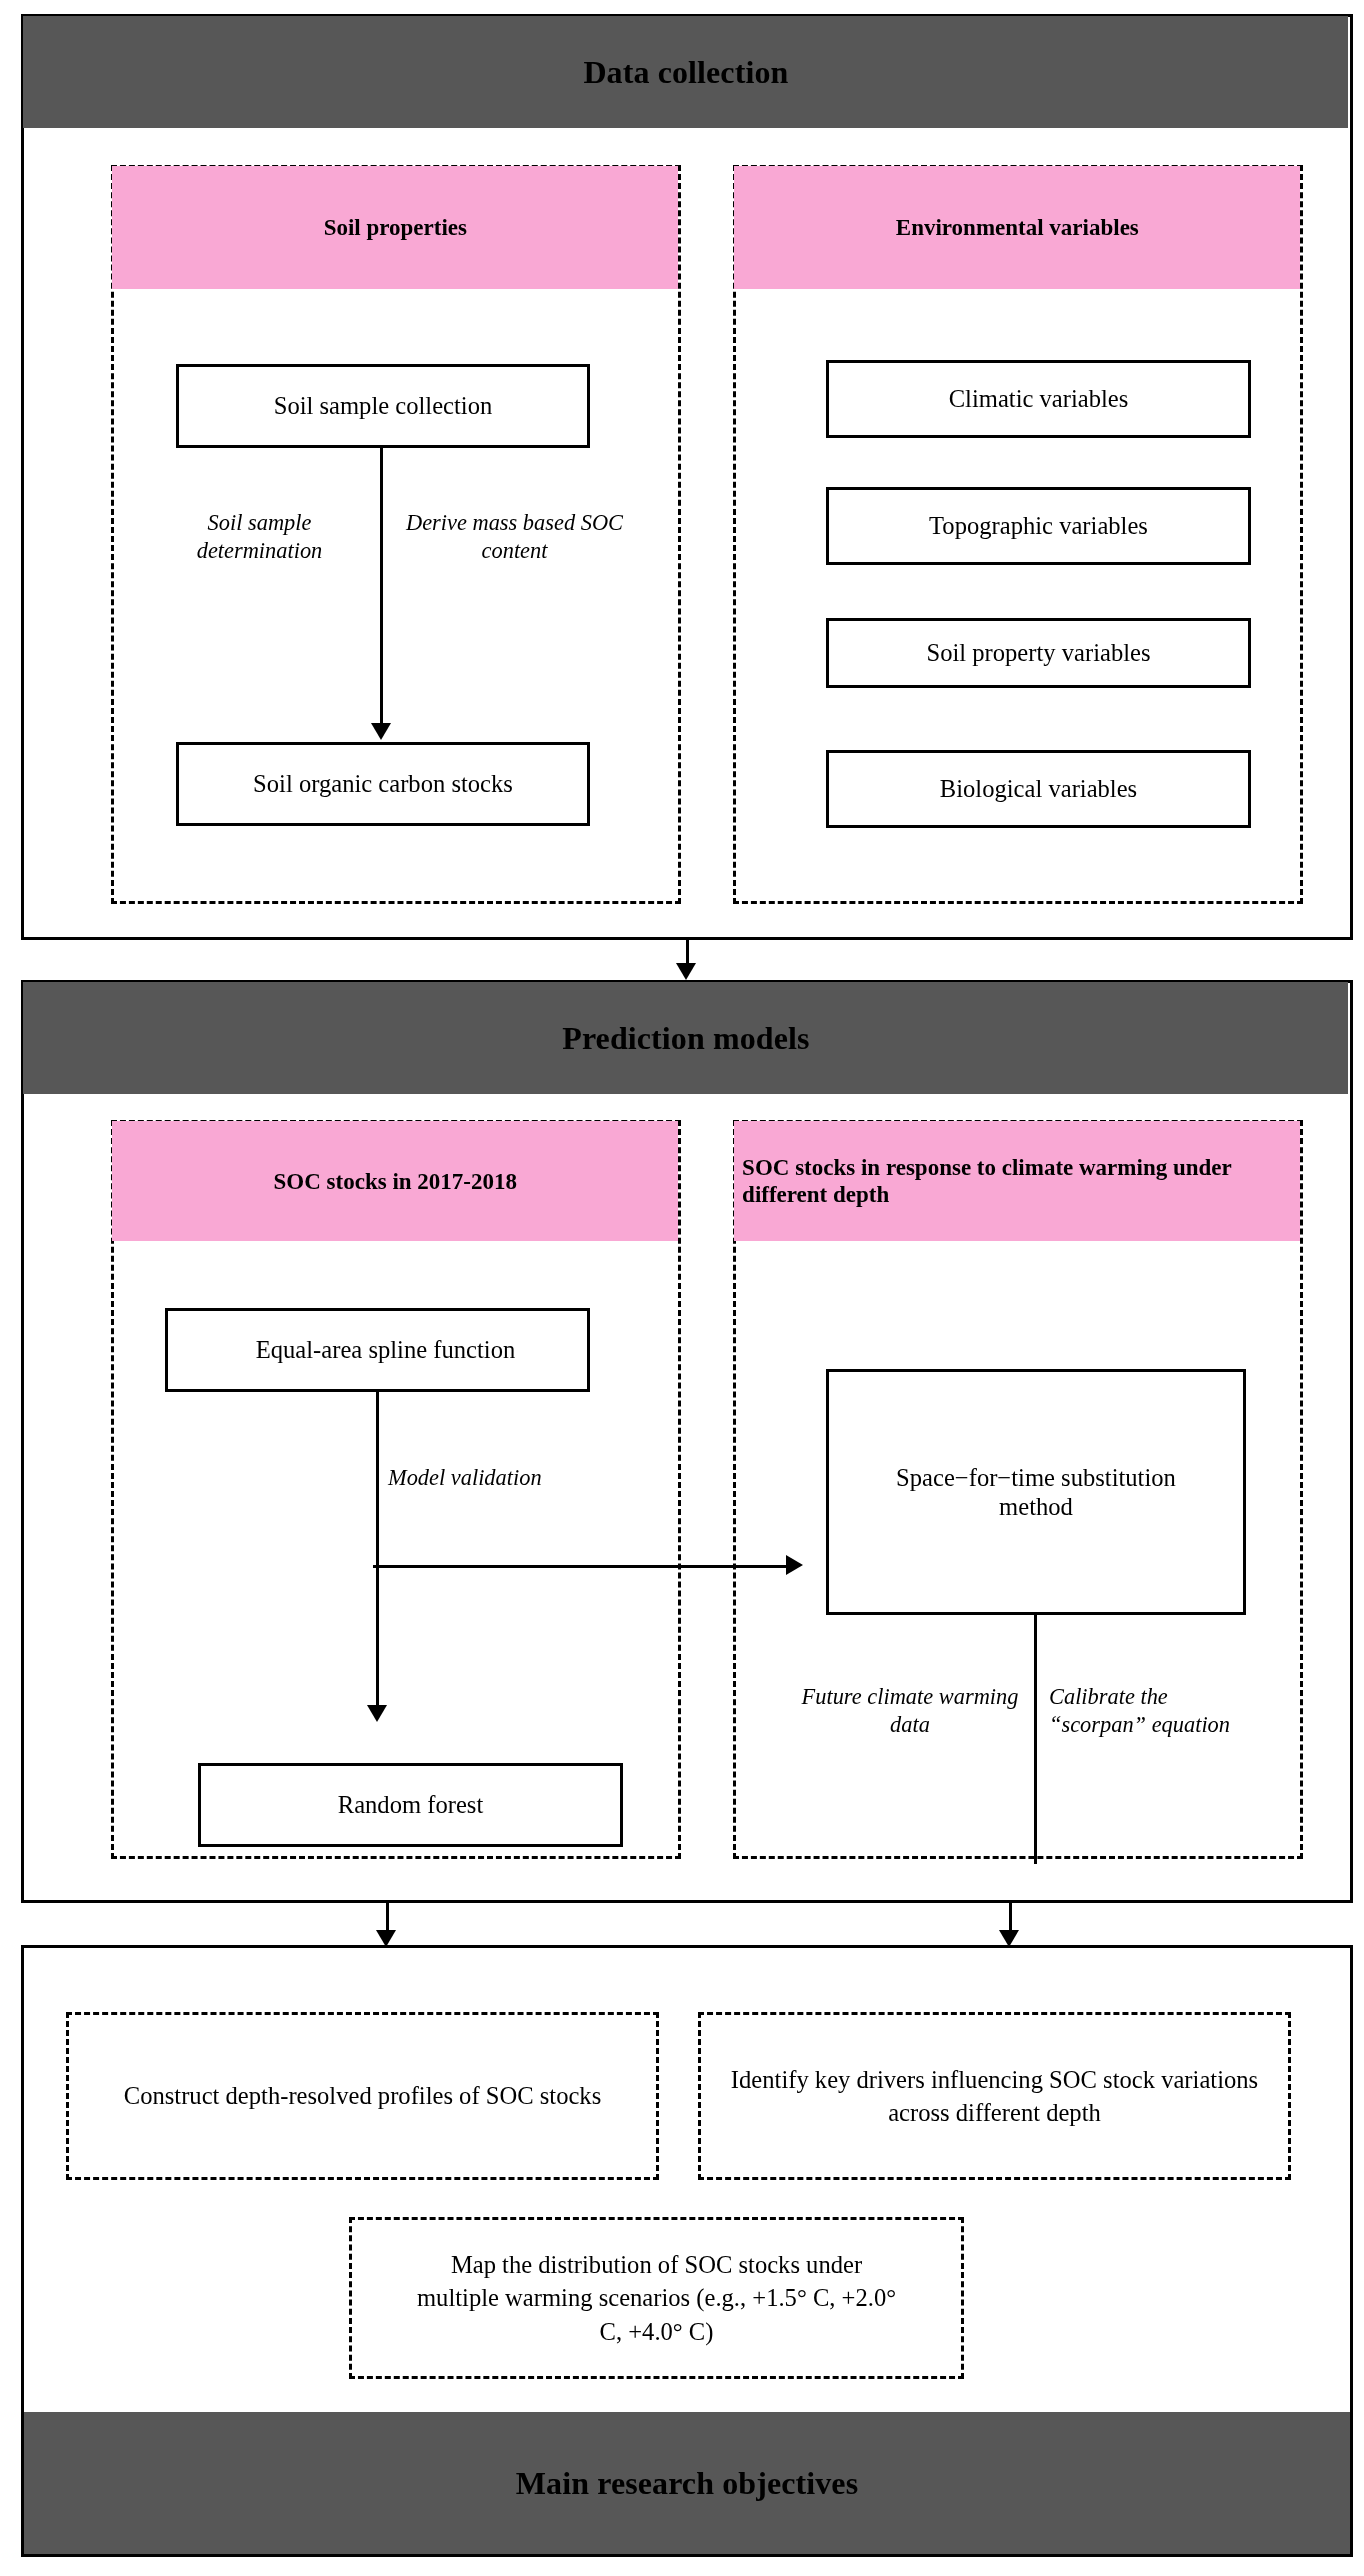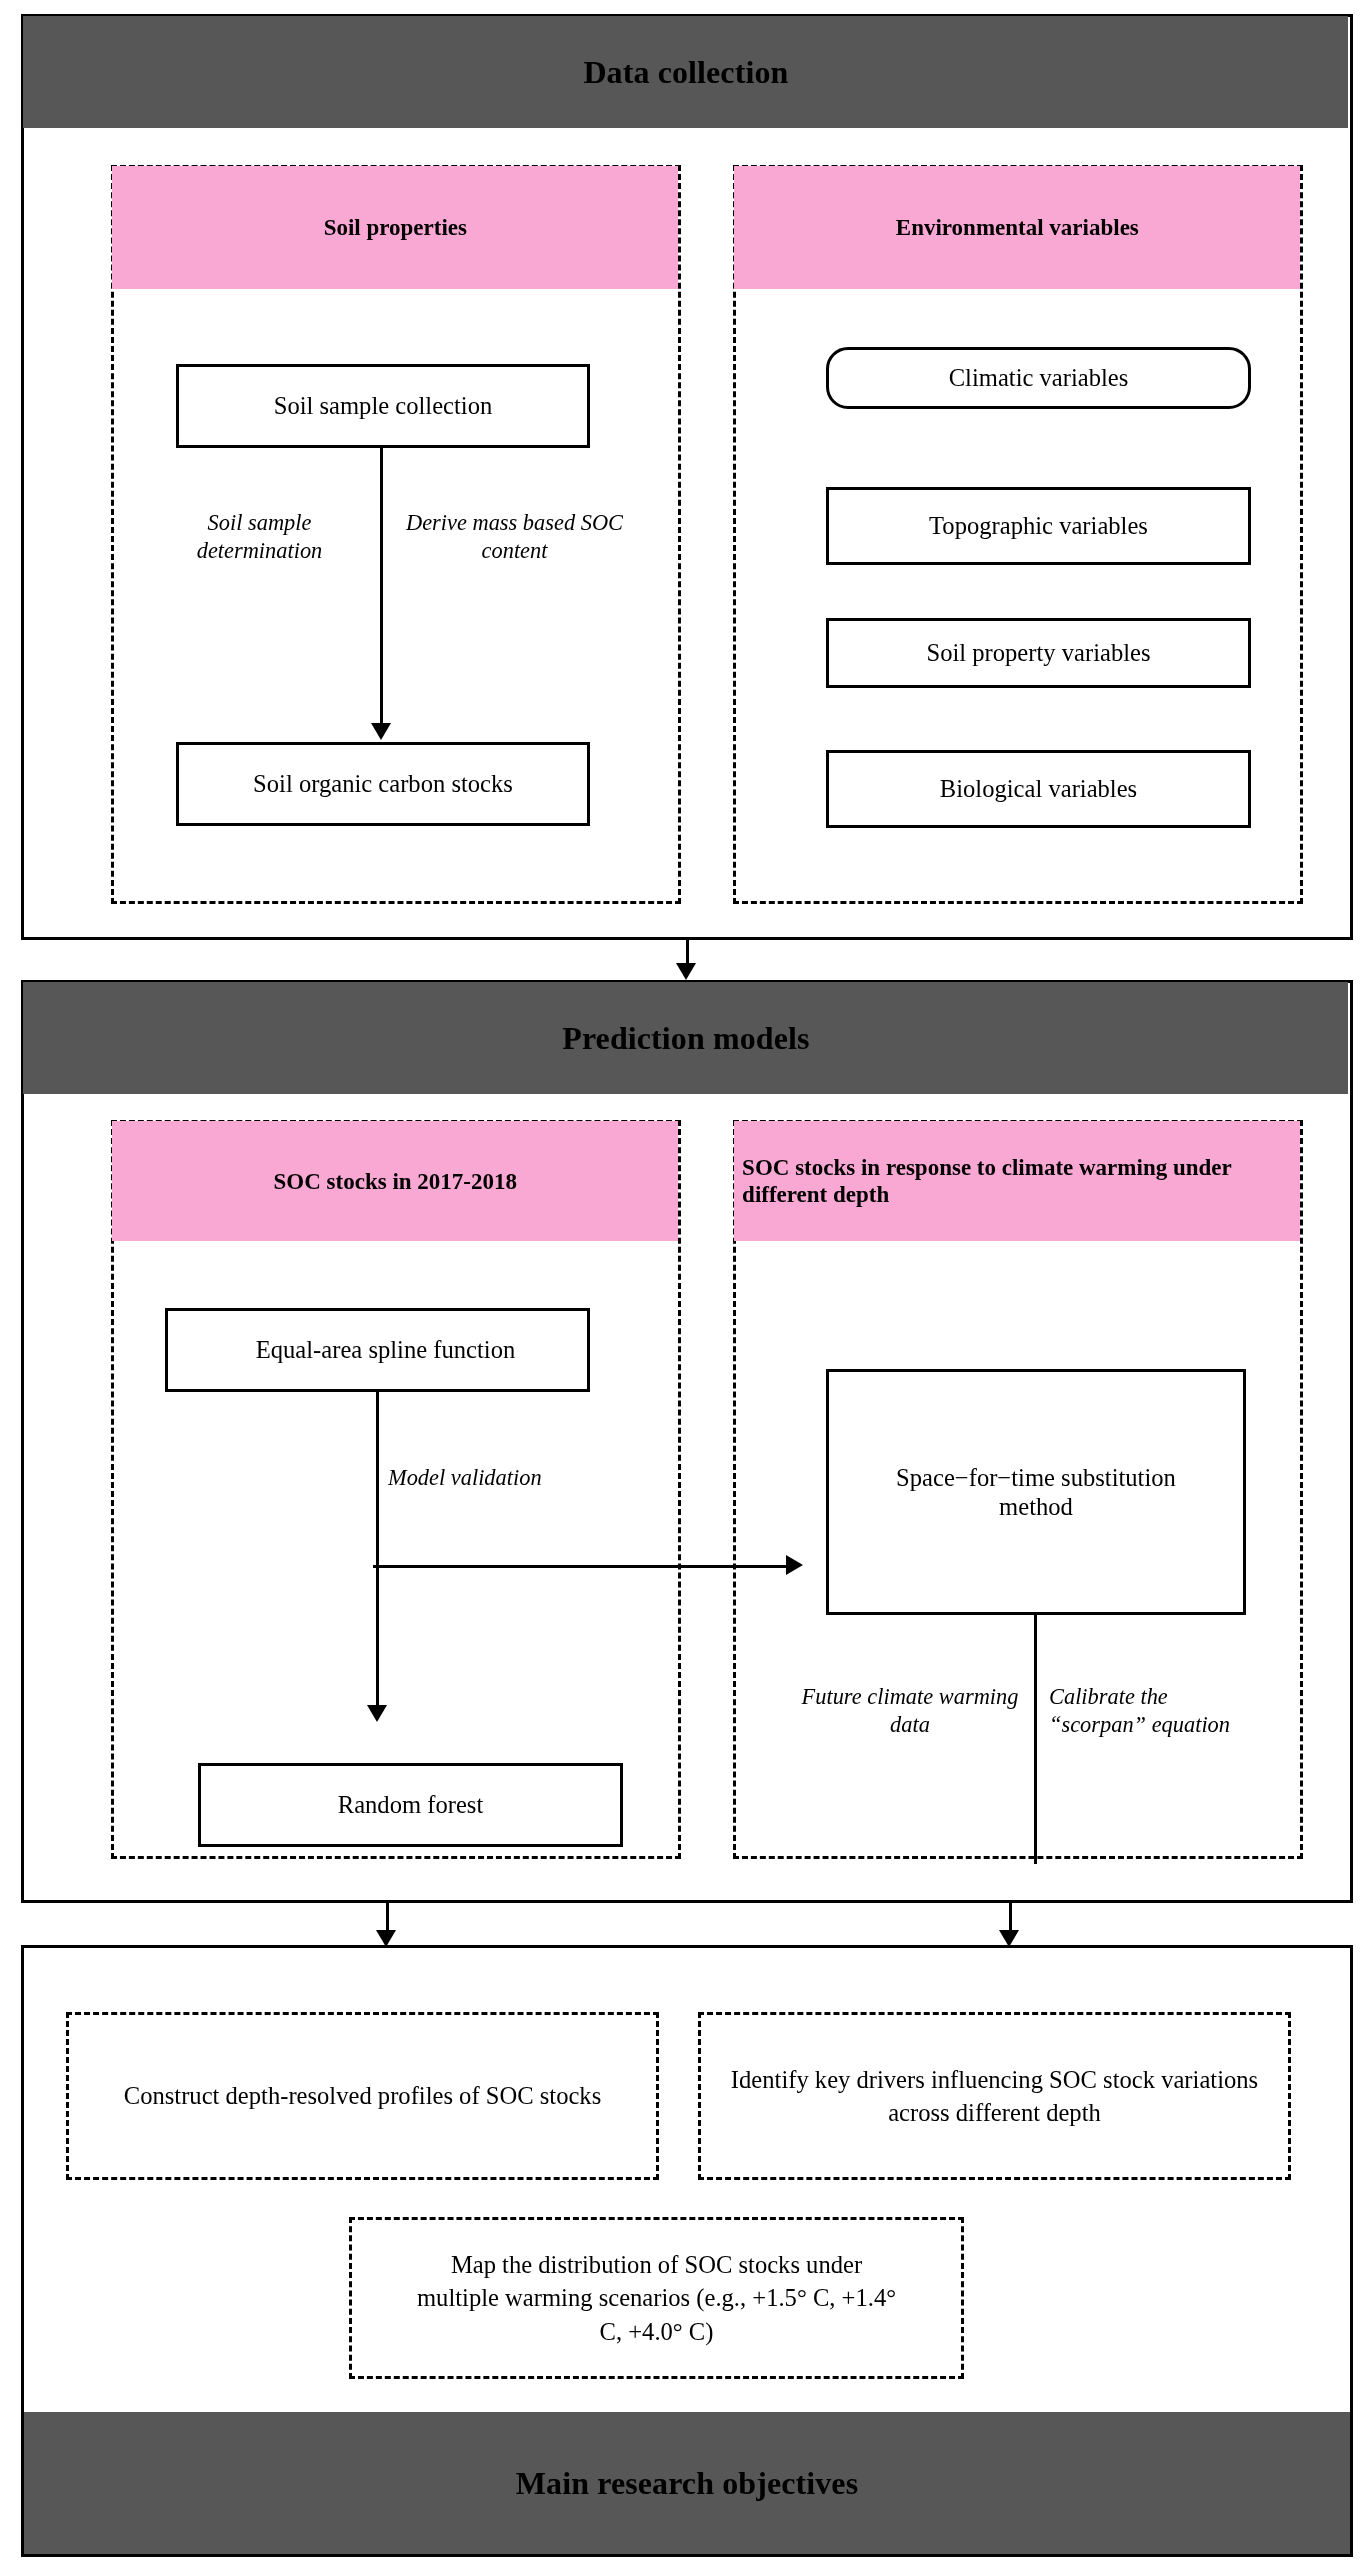--- a/index.html
+++ b/index.html
@@ -69,21 +69,21 @@
     <div class="abs solidbox" style="left:62px;top:574px;width:414px;height:84px;">
       <span class="solidbox-text">Soil organic carbon stocks</span>
     </div>
   </div>
 
   <div class="abs dashbox" style="left:709px;top:148px;width:570px;height:739px;">
     <div class="abs subhead" style="left:-1.7px;top:-1.7px;width:566px;height:123px;">
       <span class="subhead-text">Environmental variables</span>
     </div>
 
-    <div class="abs solidbox" style="left:90px;top:179px;width:425px;height:62px;border-radius:22px;">
+    <div class="abs solidbox" style="left:90px;top:192px;width:425px;height:78px;">
       <span class="solidbox-text">Climatic variables</span>
     </div>
     <div class="abs solidbox" style="left:90px;top:319px;width:425px;height:78px;">
       <span class="solidbox-text">Topographic variables</span>
     </div>
     <div class="abs solidbox" style="left:90px;top:450px;width:425px;height:70px;">
       <span class="solidbox-text">Soil property variables</span>
     </div>
     <div class="abs solidbox" style="left:90px;top:582px;width:425px;height:78px;">
       <span class="solidbox-text">Biological variables</span>
@@ -154,20 +154,20 @@
 
   <div class="abs plainbox" style="left:42px;top:64px;width:593px;height:168px;">
     <span class="plainbox-text">Construct depth-resolved profiles of SOC stocks</span>
   </div>
 
   <div class="abs plainbox" style="left:674px;top:64px;width:593px;height:168px;">
     <span class="plainbox-text">Identify key drivers influencing SOC stock variations across different depth</span>
   </div>
 
   <div class="abs plainbox" style="left:325px;top:269px;width:615px;height:162px;">
-    <span class="plainbox-text" style="max-width:492px;display:inline-block;">Map the distribution of SOC stocks under multiple warming scenarios (e.g., +1.5° C, +1.4° C, +4.0° C)</span>
+    <span class="plainbox-text" style="max-width:492px;display:inline-block;">Map the distribution of SOC stocks under multiple warming scenarios (e.g., +1.5° C, +2.0° C, +4.0° C)</span>
   </div>
 </div>
 
 <div class="abs band" style="left:21px;top:2412px;width:1332px;height:145px;border:3.9px solid #000;border-top:0;">
   <span class="band-text">Main research objectives</span>
 </div>
 
 
 </body></html>

